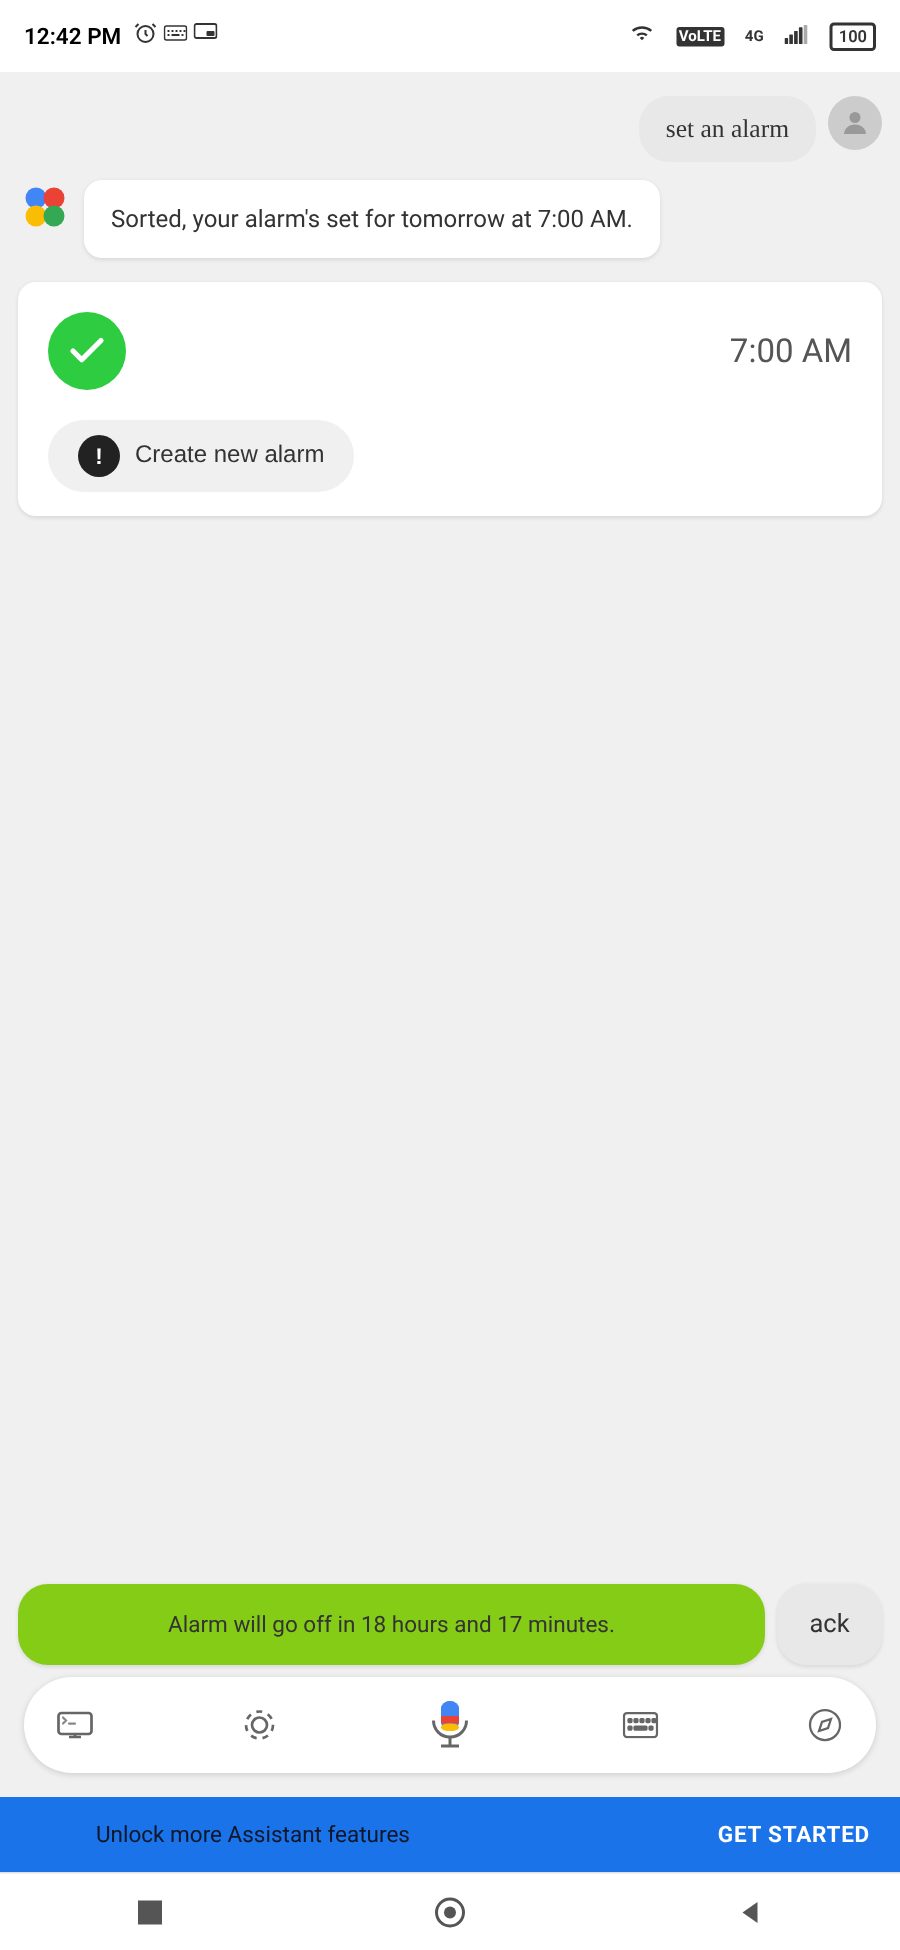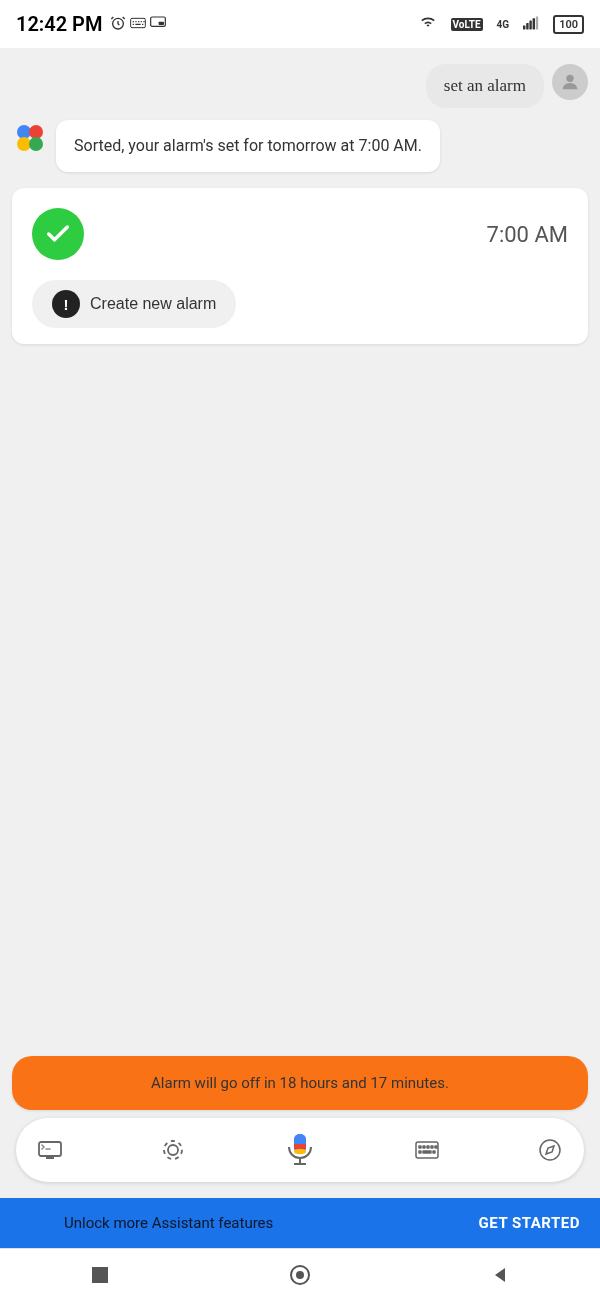--- a/index.html
+++ b/index.html
@@ -22,21 +22,21 @@
       justify-content: space-between;
       padding: 0 16px;
       flex-shrink: 0;
     }
     .status-bar-left {
       display: flex;
       align-items: center;
       gap: 8px;
     }
     .status-time {
-      font-size: 20px;
+      font-size: 15px;
       font-weight: 600;
       color: #000;
     }
     .status-icons {
       display: flex;
       align-items: center;
       gap: 4px;
     }
     .status-icon {
       font-size: 13px;
@@ -193,21 +193,21 @@
       background: #f0f0f0;
       padding: 0 12px 8px;
     }
     .notification-row {
       display: flex;
       align-items: stretch;
       gap: 8px;
       margin-bottom: 8px;
     }
     .notification-bubble {
-      background: #f97316;
+      background: #84cc16;
       border-radius: 20px;
       padding: 16px 20px;
       font-size: 15px;
       color: #333;
       text-align: center;
       line-height: 1.5;
       flex: 1;
       box-shadow: 0 1px 3px rgba(0,0,0,0.1);
     }
     .ack-bubble {
@@ -403,20 +403,21 @@
   </div>
 
   <div class="chat-spacer"></div>
 
 </div>
 
 <div class="bottom-area">
 
   <div class="notification-row">
     <div class="notification-bubble">Alarm will go off in 18 hours and 17 minutes.</div>
+    <div class="ack-bubble">ack</div>
   </div>
 
   <div class="input-bar">
 
     <div class="input-bar-icon">
       <svg width="24" height="20" viewBox="0 0 24 20" fill="none" stroke="#666" stroke-width="1.8">
         <rect x="1" y="2" width="22" height="14" rx="2"></rect>
         <path d="M8 18h8M12 16v2" stroke="#666" stroke-width="1.8"></path>
         <path d="M4 5l2 2-2 2M8 9h4" stroke="#888" stroke-width="1.5" stroke-linecap="round"></path>
       </svg>

